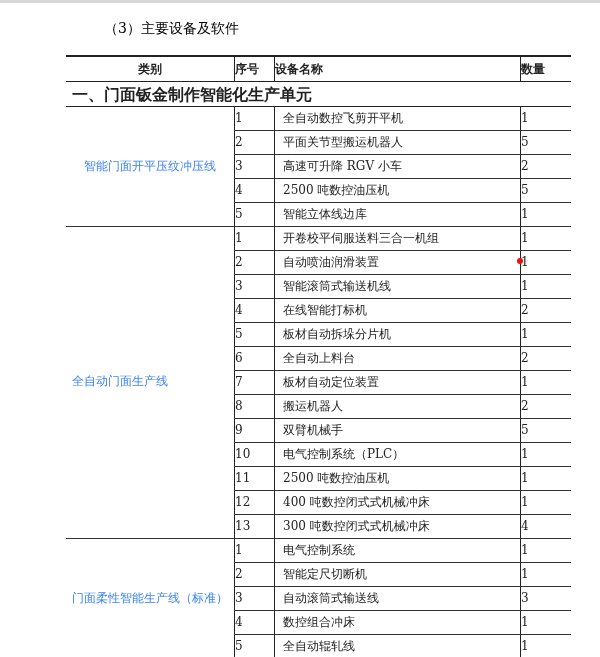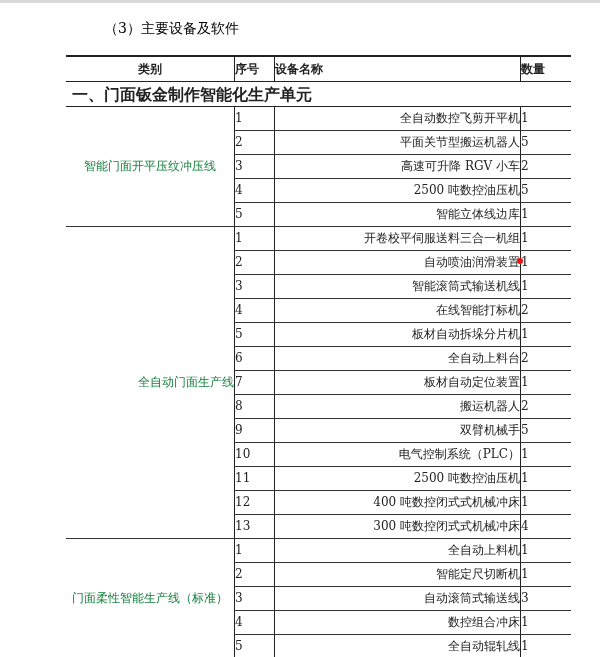--- a/index.html
+++ b/index.html
@@ -6,28 +6,28 @@
   body { width:600px; height:657px; overflow:hidden; position:relative;
          font-family:"DejaVu Serif","Liberation Serif",serif; color:#222; }
   .topbar { position:absolute; left:0; top:0; width:600px; height:3px; background:#d8d8d8; }
   .title { position:absolute; left:104px; top:20px; font-size:14px; color:#000000; }
   table { position:absolute; left:66px; top:55px; width:505px; border-collapse:collapse; table-layout:fixed; font-size:12px; }
   td, th { padding:0; height:23px; line-height:23px; }
   thead th { font-family:"DejaVu Sans","Liberation Sans",sans-serif; font-weight:bold; font-size:12px; height:24px;
              border-top:2px solid #222; border-bottom:1.5px solid #222; }
   .c-cat { width:168px;margin-top:17px; }
   .c-no { width:39px; text-align:left; border-left:1.5px solid #222; border-right:1.5px solid #222; }
-  .c-name { text-align:right; }
+  .c-name { text-align:left; padding-left:8px; }
   .c-qty { width:50px; text-align:left; border-left:1.5px solid #222; }
   thead .c-name { text-align:left; padding-left:0; }
   .section td { font-family:"DejaVu Sans","Liberation Sans",sans-serif; font-weight:bold; font-size:16px;
                 padding-left:6px; border-bottom:1.5px solid #222; height:24px; }
   tbody tr.row td.c-no, tbody tr.row td.c-name, tbody tr.row td.c-qty { border-bottom:1.5px solid #333; }
-  td.cat { text-align:center; vertical-align:middle; border-bottom:1.5px solid #333; font-size:12px; color:#15803d; }
-  td.cat.left { text-align:right; padding-left:6px; }
+  td.cat { text-align:center; vertical-align:middle; border-bottom:1.5px solid #333; font-size:12px; color:#3b82f6; }
+  td.cat.left { text-align:left; padding-left:6px;font-family:Liberation Mono, monospace; }
   tr.last td.c-no, tr.last td.c-name, tr.last td.c-qty, td.cat.open { border-bottom:none; }
   .marker { position:absolute; left:517px; top:258px; width:6px; height:6px; border-radius:50%; background:#e11; }
 </style>
 </head>
 <body>
 
 <div class="topbar"></div>
 <div class="title">（3）主要设备及软件</div>
 
 <table>
@@ -131,21 +131,21 @@
         <td class="c-qty">1</td>
       </tr>
       <tr class="row">
         <td class="c-no">13</td>
         <td class="c-name">300 吨数控闭式式机械冲床</td>
         <td class="c-qty">4</td>
       </tr>
       <tr class="row">
         <td class="cat c-cat open" rowspan="5">门面柔性智能生产线（标准）</td>
         <td class="c-no">1</td>
-        <td class="c-name">全自动上料机</td>
+        <td class="c-name">电气控制系统</td>
         <td class="c-qty">1</td>
       </tr>
       <tr class="row">
         <td class="c-no">2</td>
         <td class="c-name">智能定尺切断机</td>
         <td class="c-qty">1</td>
       </tr>
       <tr class="row">
         <td class="c-no">3</td>
         <td class="c-name">自动滚筒式输送线</td>

